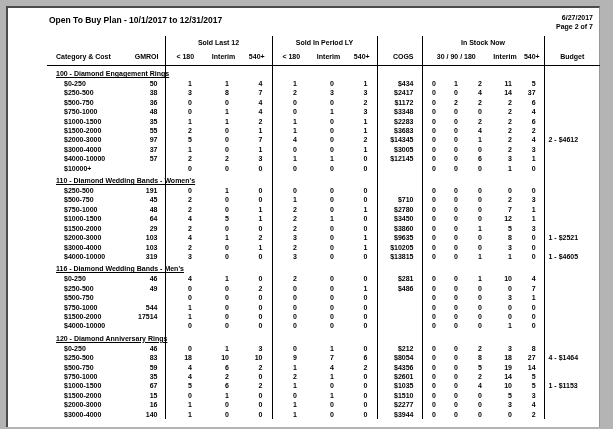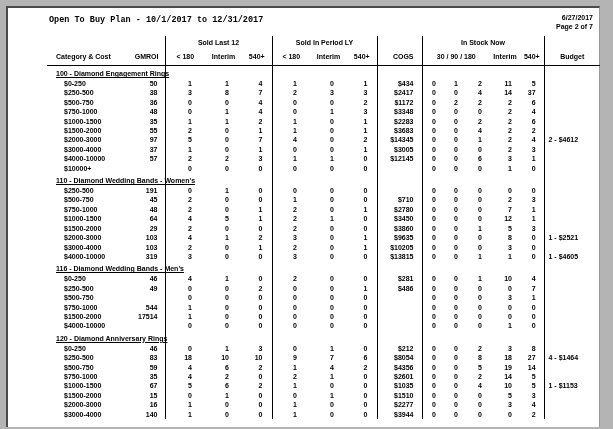--- a/index.html
+++ b/index.html
@@ -17,21 +17,21 @@
     left:6px;top:6px;
     width:594px;height:421px;
     background:#ffffff;
     border-top:2px solid #4a4a4a;
     border-left:2px solid #4a4a4a;
     border-right:1px solid #979797;
     box-sizing:border-box;
   }
   .report-title{
     position:absolute;left:41px;top:7px;
-    font-size:8.5px;white-space:nowrap;font-family:Liberation Mono, monospace;
+    font-size:8.5px;white-space:nowrap;
   }
   .hdr-right{
     position:absolute;right:6px;top:5px;
     text-align:right;font-size:7px;line-height:9px;
   }
   .tablewrap{position:absolute;left:39px;top:28px;width:553px;}
   table{
     border-collapse:collapse;table-layout:fixed;
     width:553px;font-size:7px;
   }

